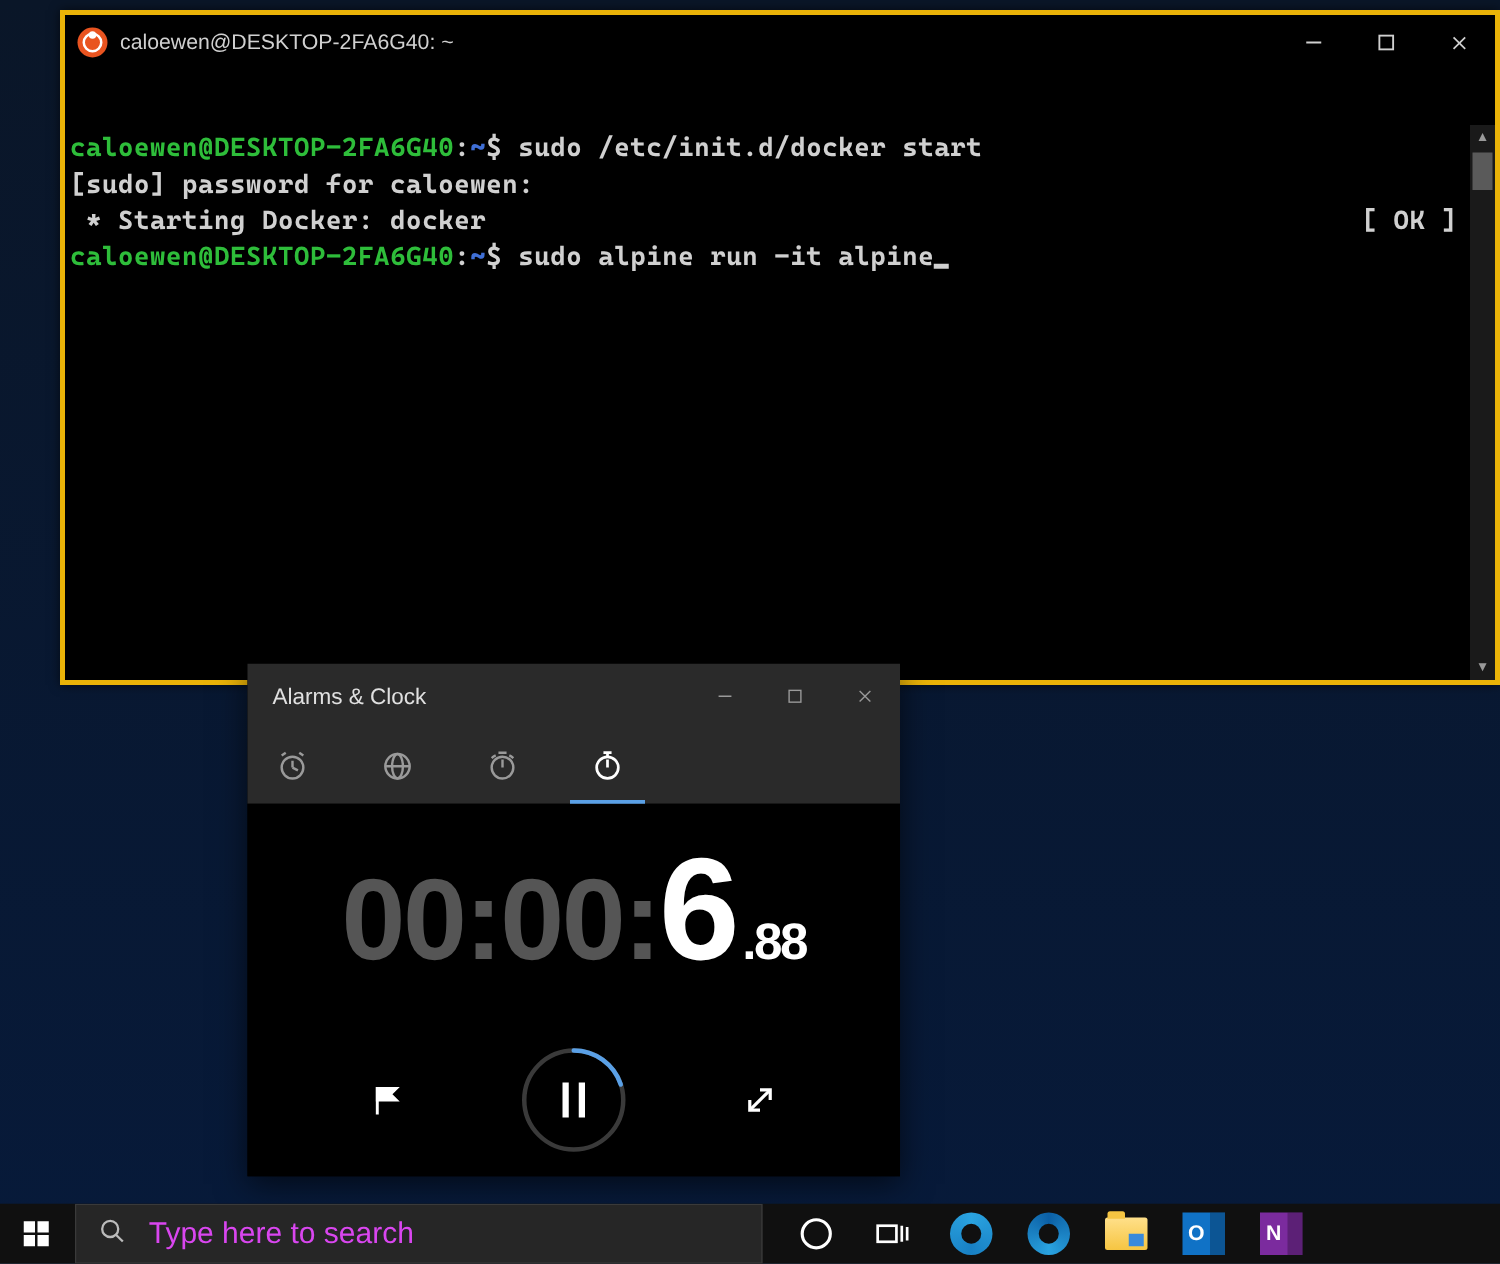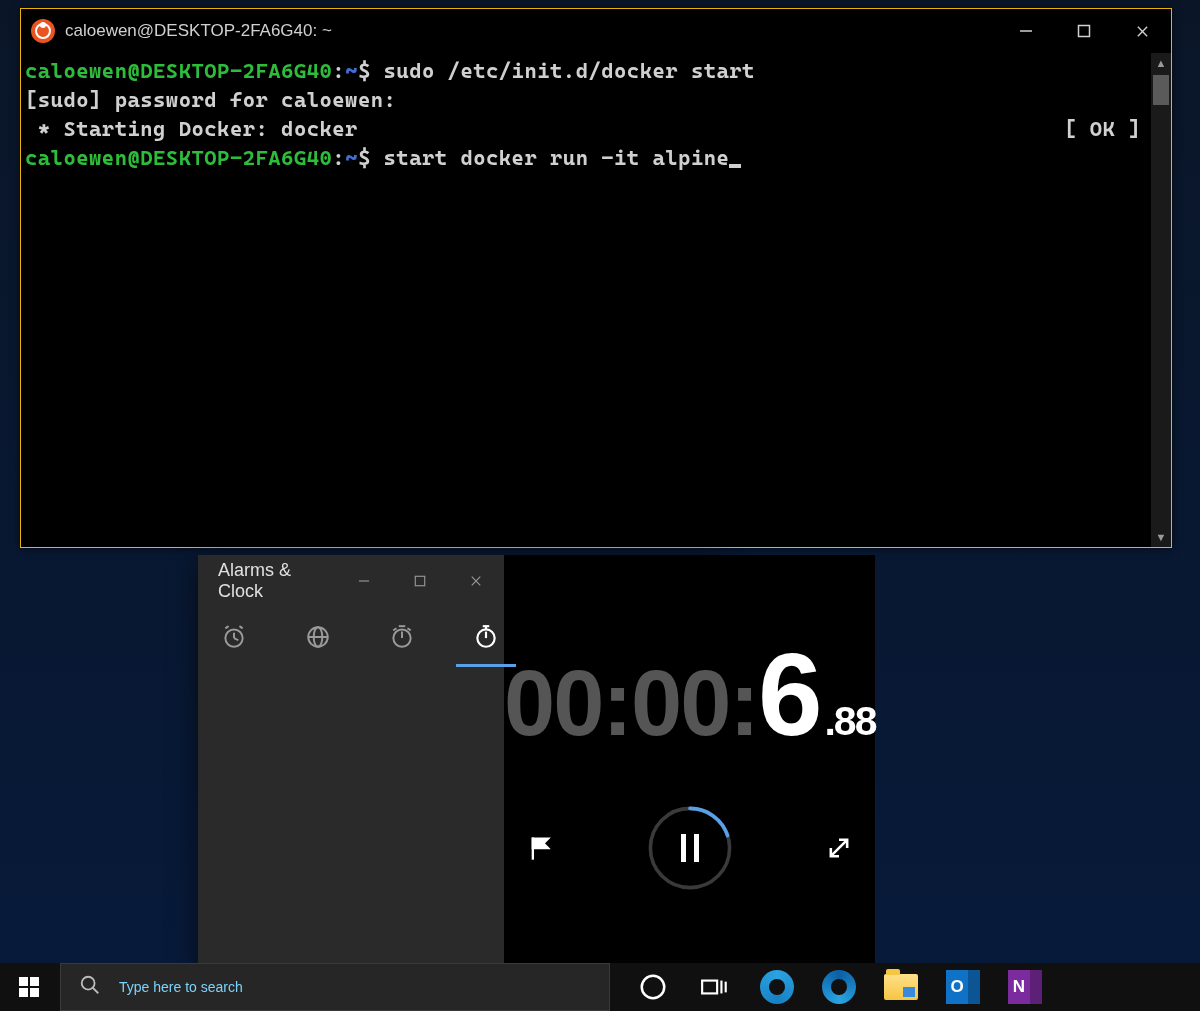--- a/index.html
+++ b/index.html
@@ -6,29 +6,30 @@
   html, body { width: 1200px; height: 1011px; overflow: hidden; }
   body {
     background: linear-gradient(180deg, #0a1628 0%, #071a3a 100%);
     font-family: "Segoe UI", Arial, sans-serif;
     position: relative;
   }
 
   
   .terminal-window {
     position: absolute;
-    left: 20px;
+    left: 48px;
     top: 8px;
     width: 1152px;
     height: 540px;
     background: #000;
-    border: 1px solid #eab308;
+    border: 4px solid #eab308;
     box-shadow: 0 0 8px rgba(0,0,0,0.6);
     display: flex;
     flex-direction: column;
+    gap: 44px;
   }
   .term-titlebar {
     height: 44px;
     background: #000;
     display: flex;
     align-items: center;
     padding-left: 10px;
   }
   .ubuntu-icon {
     width: 24px; height: 24px;
@@ -126,26 +127,27 @@
     left: 2px; right: 2px;
     top: 22px;
     height: 30px;
     background: #5a5a5a;
   }
 
   
   .clock-window {
     position: absolute;
     left: 198px;
-    top: 555px;
+    top: 531px;
     width: 522px;
     height: 410px;
     background: #000;
     box-shadow: 0 6px 24px rgba(0,0,0,0.6);
     display: flex;
+    flex-direction: column;
   }
   .clock-header {
     background: #2a2a2a;
     display: flex;
     flex-direction: column;
   }
   .clock-titlebar {
     height: 52px;
     display: flex;
     align-items: center;
@@ -281,22 +283,22 @@
     width: 550px;
     background: #262626;
     display: flex;
     align-items: center;
     padding-left: 18px;
     gap: 18px;
     border: 1px solid #3a3a3a;
   }
   .search-box .mag { color: #bbb; }
   .search-box .placeholder {
-    color: #7dd3fc;
-    font-size: 14px;
+    color: #d946ef;
+    font-size: 24px;
   }
   .task-icons {
     display: flex;
     height: 100%;
     margin-left: 12px;
   }
   .task-icon {
     width: 62px;
     display: flex;
     align-items: center;
@@ -370,21 +372,21 @@
             <line x1="2" y1="2" x2="12" y2="12" stroke="currentColor" stroke-width="1.5"></line>
             <line x1="12" y1="2" x2="2" y2="12" stroke="currentColor" stroke-width="1.5"></line>
           </svg>
       </div>
     </div>
   </div>
   <div class="term-body">
     <div class="term-content"><span class="user">caloewen</span><span class="at">@</span><span class="host">DESKTOP-2FA6G40</span><span class="colon">:</span><span class="path">~</span><span class="dollar">$ </span><span class="cmd">sudo /etc/init.d/docker start</span>
 <span class="cmd">[sudo] password for caloewen:</span>
 <span class="cmd"> * Starting Docker: docker</span><span class="cmd ok-right">[ OK ]</span>
-<span class="user">caloewen</span><span class="at">@</span><span class="host">DESKTOP-2FA6G40</span><span class="colon">:</span><span class="path">~</span><span class="dollar">$ </span><span class="cmd">start docker run -it alpine</span><span class="cursor"></span></div>
+<span class="user">caloewen</span><span class="at">@</span><span class="host">DESKTOP-2FA6G40</span><span class="colon">:</span><span class="path">~</span><span class="dollar">$ </span><span class="cmd">sudo alpine run -it alpine</span><span class="cursor"></span></div>
     <div class="term-scroll">
       <div class="arrow up">▲</div>
       <div class="thumb"></div>
       <div class="arrow down">▼</div>
     </div>
   </div>
 </div>
 
 <div class="clock-window">
   <div class="clock-header">

